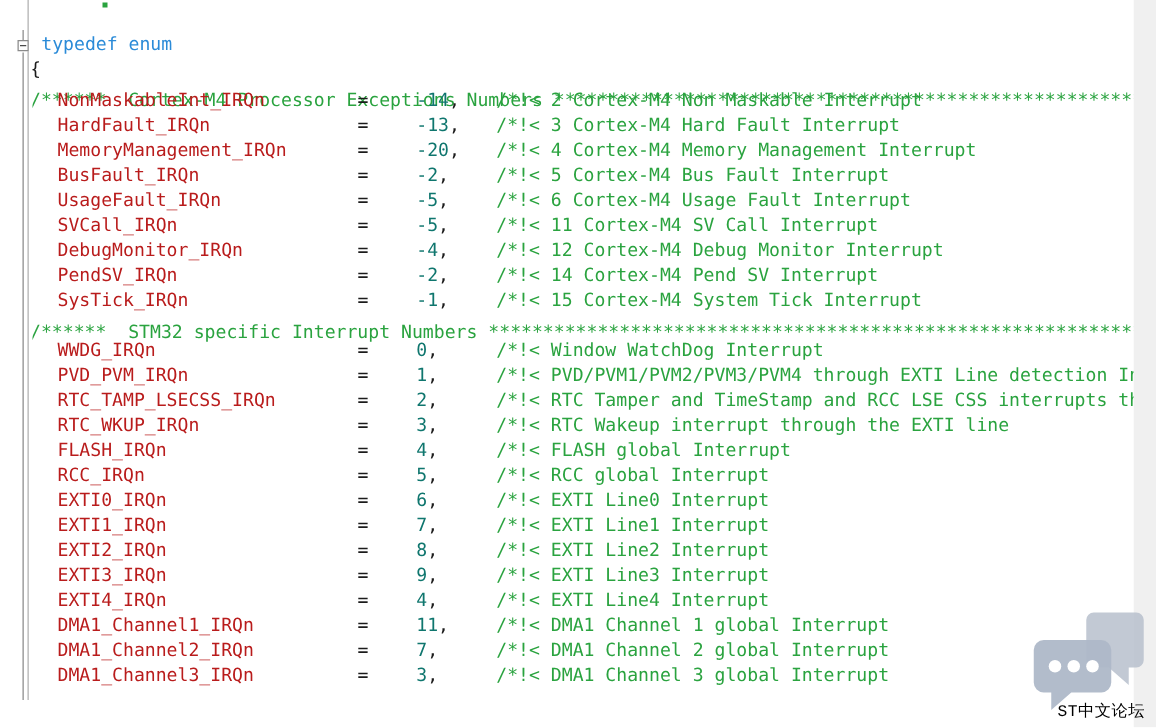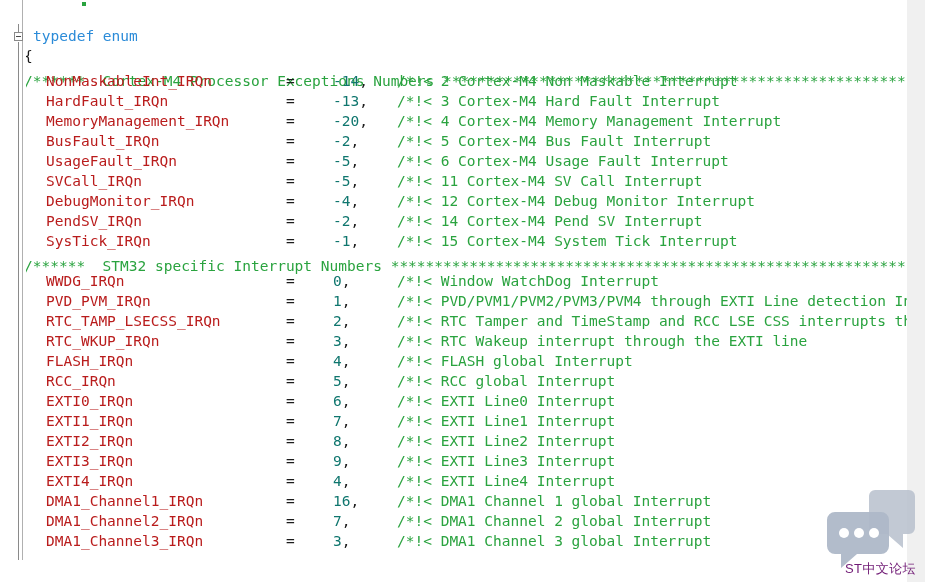--- a/index.html
+++ b/index.html
@@ -140,23 +140,23 @@
     height: 100px;
     z-index: 5;
     pointer-events: none;
     opacity: 1;
   }
   #watermark-label {
     position: absolute;
     right: 9px;
     bottom: 4px;
     z-index: 6;
-    font-family: Liberation Sans, sans-serif;
+    font-family: Liberation Mono, monospace;
     font-size: 13px;
-    color: #701a75;
+    color: #000000;
     letter-spacing: 0.4px;
     white-space: nowrap;
   }
 
   
   #top-speck {
     position: absolute;
     left: 82px;
     top: 2px;
     width: 4px;
@@ -200,21 +200,21 @@
         <div class="code-line" style="top: 291px;"><span class="col-name tok-ident">PVD_PVM_IRQn</span><span class="col-eq tok-punct">=</span><span class="col-val"><span class="tok-num">1</span><span class="tok-punct">,</span></span><span class="col-cmt tok-comment">/*!&lt; PVD/PVM1/PVM2/PVM3/PVM4 through EXTI Line detection In</span></div>
         <div class="code-line" style="top: 311px;"><span class="col-name tok-ident">RTC_TAMP_LSECSS_IRQn</span><span class="col-eq tok-punct">=</span><span class="col-val"><span class="tok-num">2</span><span class="tok-punct">,</span></span><span class="col-cmt tok-comment">/*!&lt; RTC Tamper and TimeStamp and RCC LSE CSS interrupts th</span></div>
         <div class="code-line" style="top: 331px;"><span class="col-name tok-ident">RTC_WKUP_IRQn</span><span class="col-eq tok-punct">=</span><span class="col-val"><span class="tok-num">3</span><span class="tok-punct">,</span></span><span class="col-cmt tok-comment">/*!&lt; RTC Wakeup interrupt through the EXTI line</span></div>
         <div class="code-line" style="top: 351px;"><span class="col-name tok-ident">FLASH_IRQn</span><span class="col-eq tok-punct">=</span><span class="col-val"><span class="tok-num">4</span><span class="tok-punct">,</span></span><span class="col-cmt tok-comment">/*!&lt; FLASH global Interrupt</span></div>
         <div class="code-line" style="top: 371px;"><span class="col-name tok-ident">RCC_IRQn</span><span class="col-eq tok-punct">=</span><span class="col-val"><span class="tok-num">5</span><span class="tok-punct">,</span></span><span class="col-cmt tok-comment">/*!&lt; RCC global Interrupt</span></div>
         <div class="code-line" style="top: 391px;"><span class="col-name tok-ident">EXTI0_IRQn</span><span class="col-eq tok-punct">=</span><span class="col-val"><span class="tok-num">6</span><span class="tok-punct">,</span></span><span class="col-cmt tok-comment">/*!&lt; EXTI Line0 Interrupt</span></div>
         <div class="code-line" style="top: 411px;"><span class="col-name tok-ident">EXTI1_IRQn</span><span class="col-eq tok-punct">=</span><span class="col-val"><span class="tok-num">7</span><span class="tok-punct">,</span></span><span class="col-cmt tok-comment">/*!&lt; EXTI Line1 Interrupt</span></div>
         <div class="code-line" style="top: 431px;"><span class="col-name tok-ident">EXTI2_IRQn</span><span class="col-eq tok-punct">=</span><span class="col-val"><span class="tok-num">8</span><span class="tok-punct">,</span></span><span class="col-cmt tok-comment">/*!&lt; EXTI Line2 Interrupt</span></div>
         <div class="code-line" style="top: 451px;"><span class="col-name tok-ident">EXTI3_IRQn</span><span class="col-eq tok-punct">=</span><span class="col-val"><span class="tok-num">9</span><span class="tok-punct">,</span></span><span class="col-cmt tok-comment">/*!&lt; EXTI Line3 Interrupt</span></div>
         <div class="code-line" style="top: 471px;"><span class="col-name tok-ident">EXTI4_IRQn</span><span class="col-eq tok-punct">=</span><span class="col-val"><span class="tok-num">4</span><span class="tok-punct">,</span></span><span class="col-cmt tok-comment">/*!&lt; EXTI Line4 Interrupt</span></div>
-        <div class="code-line" style="top: 491px;"><span class="col-name tok-ident">DMA1_Channel1_IRQn</span><span class="col-eq tok-punct">=</span><span class="col-val"><span class="tok-num">16</span><span class="tok-punct">,</span></span><span class="col-cmt tok-comment">/*!&lt; DMA1 Channel 1 global Interrupt</span></div>
+        <div class="code-line" style="top: 491px;"><span class="col-name tok-ident">DMA1_Channel1_IRQn</span><span class="col-eq tok-punct">=</span><span class="col-val"><span class="tok-num">11</span><span class="tok-punct">,</span></span><span class="col-cmt tok-comment">/*!&lt; DMA1 Channel 1 global Interrupt</span></div>
         <div class="code-line" style="top: 511px;"><span class="col-name tok-ident">DMA1_Channel2_IRQn</span><span class="col-eq tok-punct">=</span><span class="col-val"><span class="tok-num">7</span><span class="tok-punct">,</span></span><span class="col-cmt tok-comment">/*!&lt; DMA1 Channel 2 global Interrupt</span></div>
         <div class="code-line" style="top: 531px;"><span class="col-name tok-ident">DMA1_Channel3_IRQn</span><span class="col-eq tok-punct">=</span><span class="col-val"><span class="tok-num">3</span><span class="tok-punct">,</span></span><span class="col-cmt tok-comment">/*!&lt; DMA1 Channel 3 global Interrupt</span></div>
       </div>
 
     <div class="code-line" id="banner-stm32" style="top: 236px;">
       <span class="col-flush tok-comment">/******  STM32 specific Interrupt Numbers **********************************************************************</span>
     </div>
   </div>
 
   <div id="fold-gutter">

